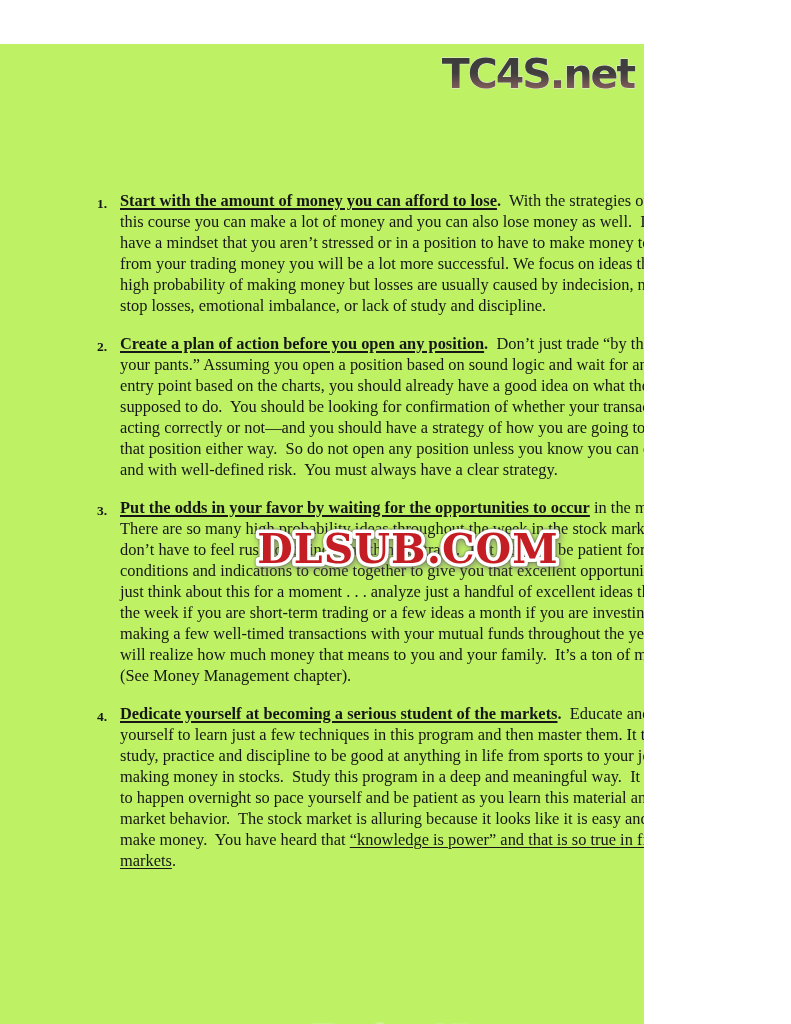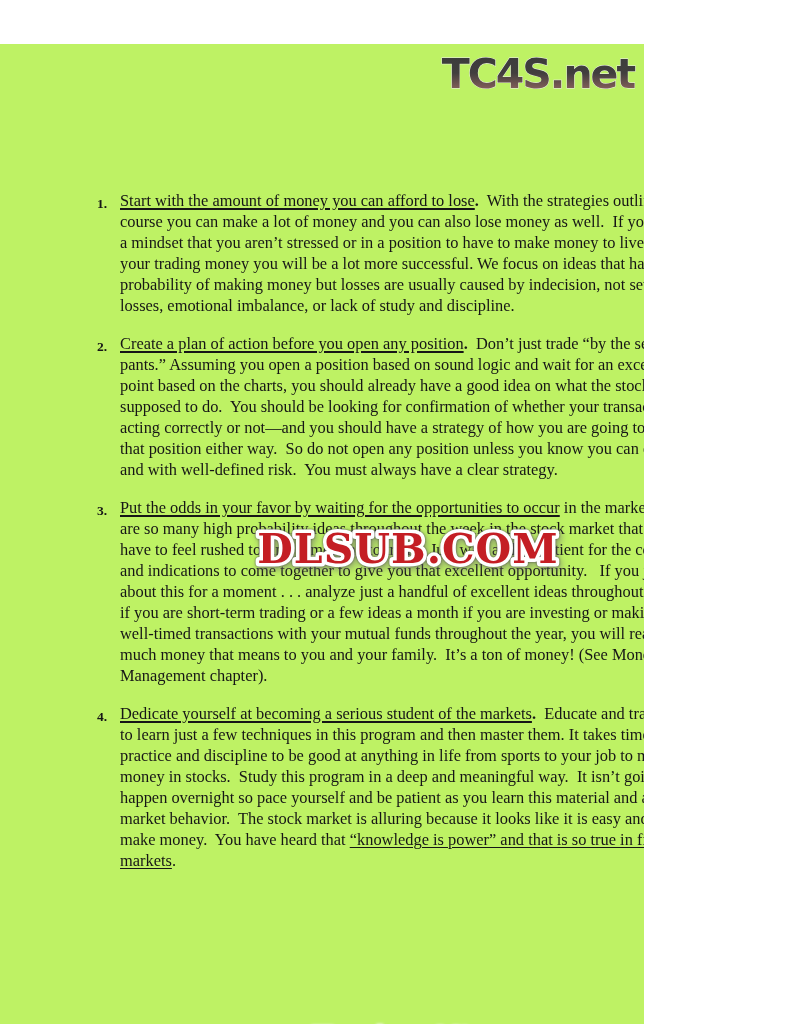--- a/index.html
+++ b/index.html
@@ -30,21 +30,21 @@
     flex:none;width:23px;
     font-size:13.5px;font-weight:bold;line-height:21px;
     padding-top:3px;color:#161616;
   }
   .text{
     margin:0;width:600px;
     font-size:16.4px;line-height:21px;color:#161616;
     white-space:pre-wrap;
   }
   .h{
-    font-weight:normal;
+    font-weight:bold;
     text-decoration:underline;
     text-decoration-thickness:1.5px;
     text-underline-offset:2px;
   }
   .hp{font-weight:bold;}
   .u{
     text-decoration:underline;
     text-decoration-thickness:1.2px;
     text-underline-offset:2px;
   }

